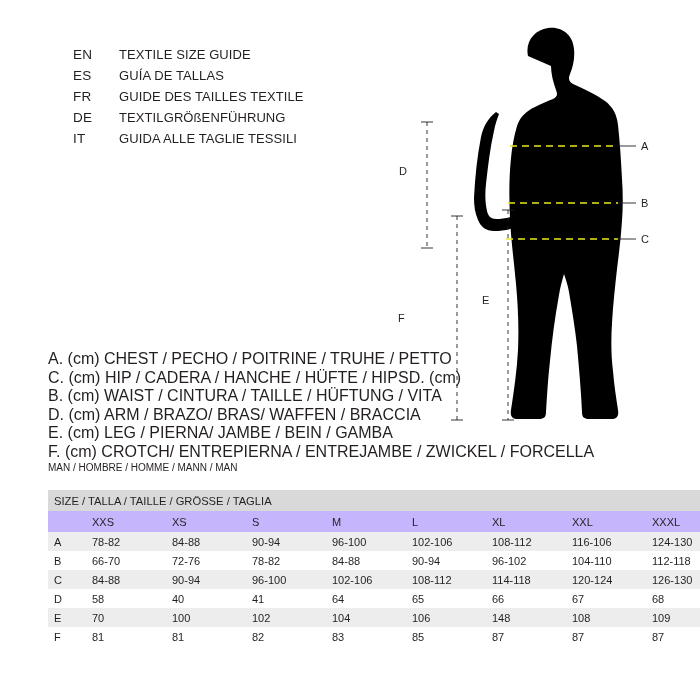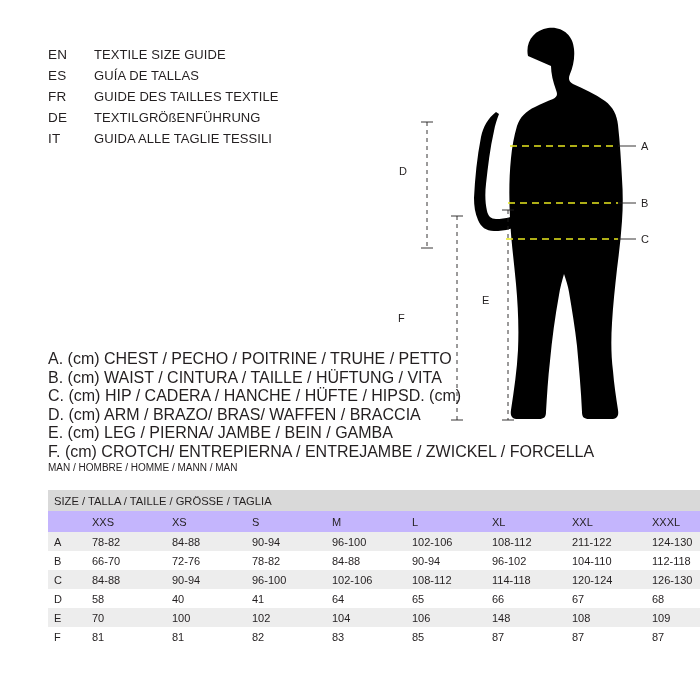--- a/index.html
+++ b/index.html
@@ -33,20 +33,21 @@
     display: flex;
     align-items: baseline;
     height: 21px;
     line-height: 21px;
   }
   .lang-code {
     width: 46px;
     font-size: 13.5px;
     color: #231f20;
     letter-spacing: .2px;
+    margin-left: 25px;
   }
   .lang-text {
     font-size: 13px;
     color: #231f20;
     letter-spacing: .1px;
   }
 
   
   .legend-block {
     position: absolute;
@@ -260,22 +261,22 @@
       <g font-family="Liberation Sans, sans-serif" font-size="11" fill="#231f20">
         <text x="19" y="155">D</text>
         <text x="102" y="284">E</text>
         <text x="18" y="302">F</text>
       </g>
     </svg>
   </div>
 
   <div class="legend-block">
     <div class="legend-row">A. (cm) CHEST / PECHO / POITRINE / TRUHE / PETTO</div>
+    <div class="legend-row">C. (cm) HIP / CADERA / HANCHE / HÜFTE / HIPSD. (cm)</div>
     <div class="legend-row">B. (cm) WAIST / CINTURA / TAILLE / HÜFTUNG / VITA</div>
-    <div class="legend-row">C. (cm) HIP / CADERA / HANCHE / HÜFTE / HIPSD. (cm)</div>
     <div class="legend-row">D. (cm) ARM / BRAZO/ BRAS/ WAFFEN / BRACCIA</div>
     <div class="legend-row">E. (cm) LEG / PIERNA/ JAMBE / BEIN / GAMBA</div>
     <div class="legend-row">F. (cm) CROTCH/ ENTREPIERNA / ENTREJAMBE / ZWICKEL / FORCELLA</div>
   </div>
 
   <div class="gender-label">MAN / HOMBRE / HOMME / MANN / MAN</div>
 
   <div class="table-wrap">
     <table class="size-table">
       <colgroup>
@@ -306,21 +307,21 @@
         </tr>
 
         <tr class="band">
           <td>A</td>
           <td>78-82</td>
           <td>84-88</td>
           <td>90-94</td>
           <td>96-100</td>
           <td>102-106</td>
           <td>108-112</td>
-          <td>211-122</td>
+          <td>116-106</td>
           <td>124-130</td>
         </tr>
         <tr class="bandw">
           <td>B</td>
           <td>66-70</td>
           <td>72-76</td>
           <td>78-82</td>
           <td>84-88</td>
           <td>90-94</td>
           <td>96-102</td>

